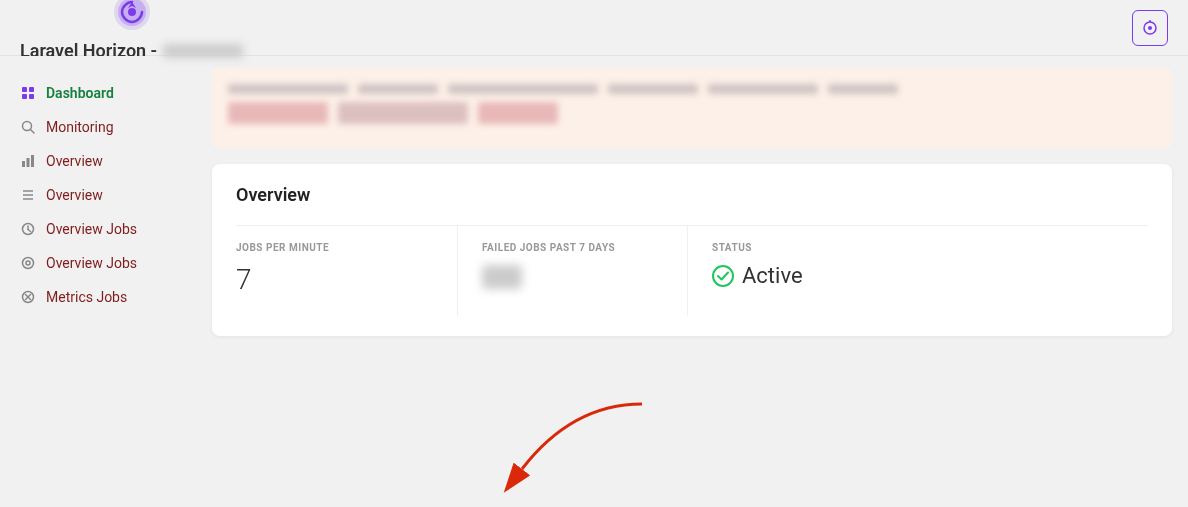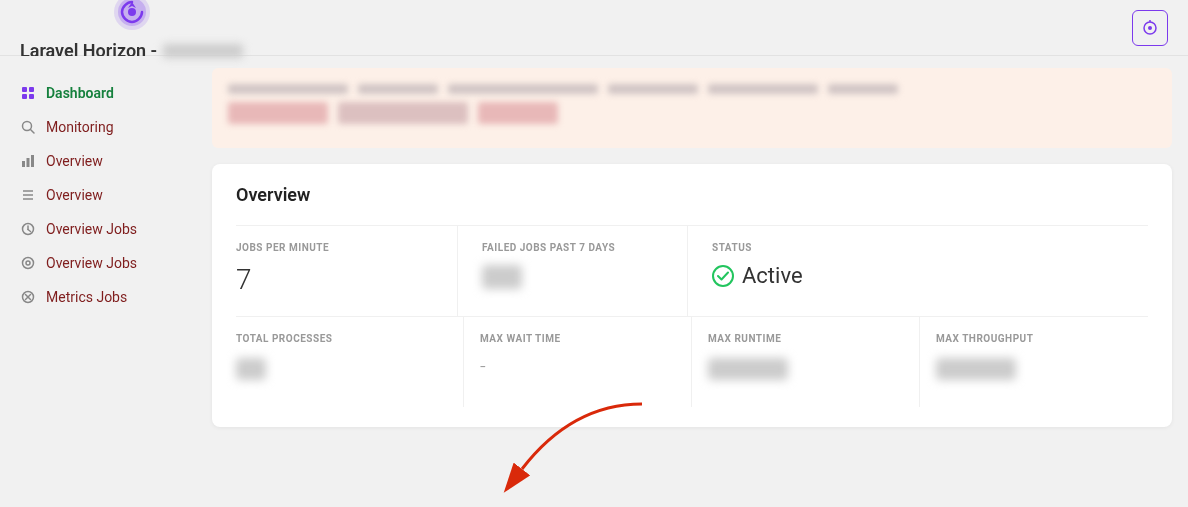--- a/index.html
+++ b/index.html
@@ -388,45 +388,16 @@
               <svg width="12" height="10" viewBox="0 0 12 10" fill="none">
                 <path d="M1 5L4.5 8.5L11 1.5" stroke="#22c55e" stroke-width="2" stroke-linecap="round" stroke-linejoin="round"></path>
               </svg>
             </div>
             <span class="status-text">Active</span>
           </div>
         </div>
 
       </div>
 
-      <div class="metrics-grid-row2" style="margin-top:0;">
-
-        <div class="metric-cell" style="padding-top:16px;">
-          <div class="metric-label">TOTAL PROCESSES</div>
-          <div class="metric-value">
-            <span class="metric-value-small-blurred" style="width:30px;height:22px;"></span>
-          </div>
-        </div>
-
-        <div class="metric-cell" style="padding-top:16px;">
-          <div class="metric-label">MAX WAIT TIME</div>
-          <div class="metric-value metric-value-dash">-</div>
-        </div>
-
-        <div class="metric-cell" style="padding-top:16px;">
-          <div class="metric-label">MAX RUNTIME</div>
-          <div class="metric-value">
-            <span class="metric-value-blurred" style="width:80px;height:22px;"></span>
-          </div>
-        </div>
-
-        <div class="metric-cell" style="padding-top:16px;">
-          <div class="metric-label">MAX THROUGHPUT</div>
-          <div class="metric-value">
-            <span class="metric-value-blurred" style="width:80px;height:22px;"></span>
-          </div>
-        </div>
-
-      </div>
 
     </div>
   </main>
 </div>
 
 </body></html>

